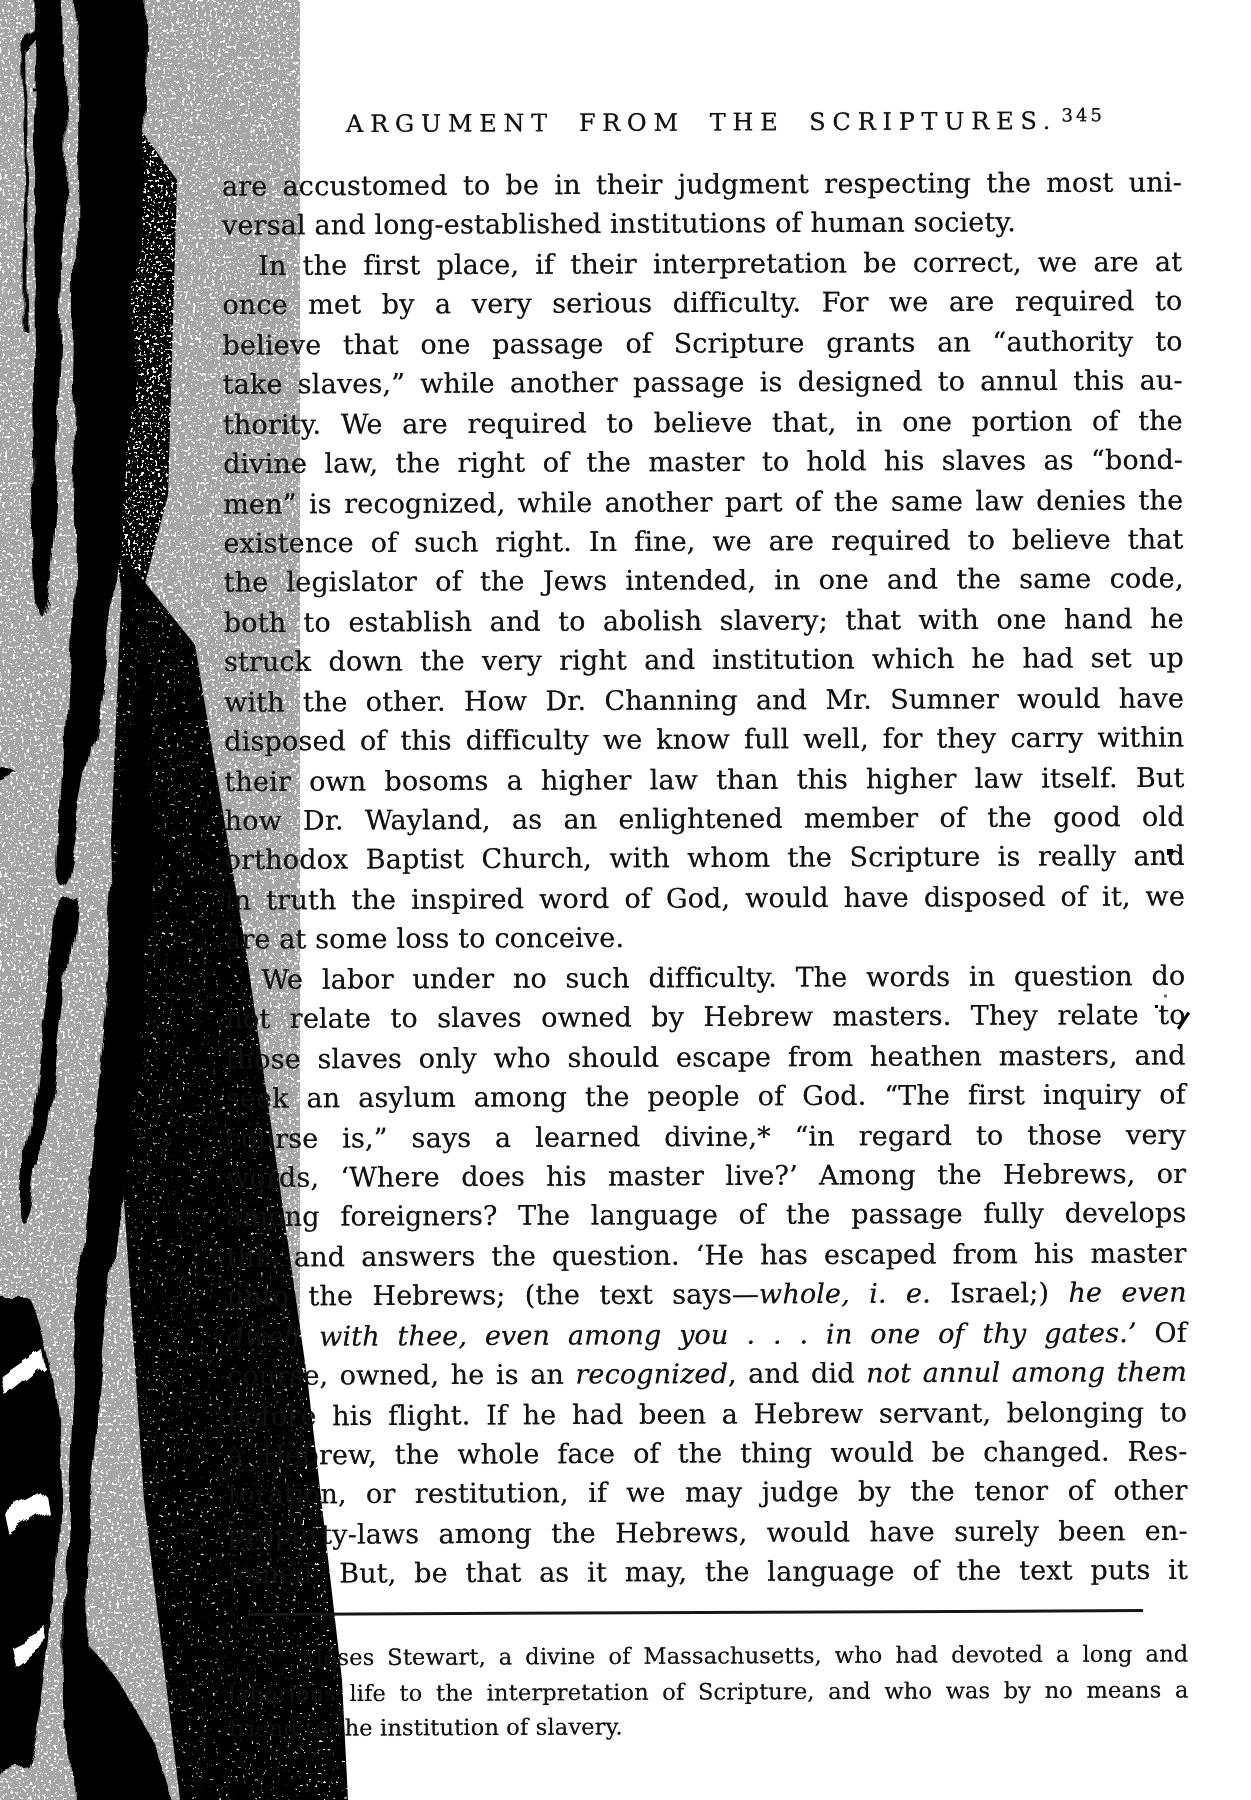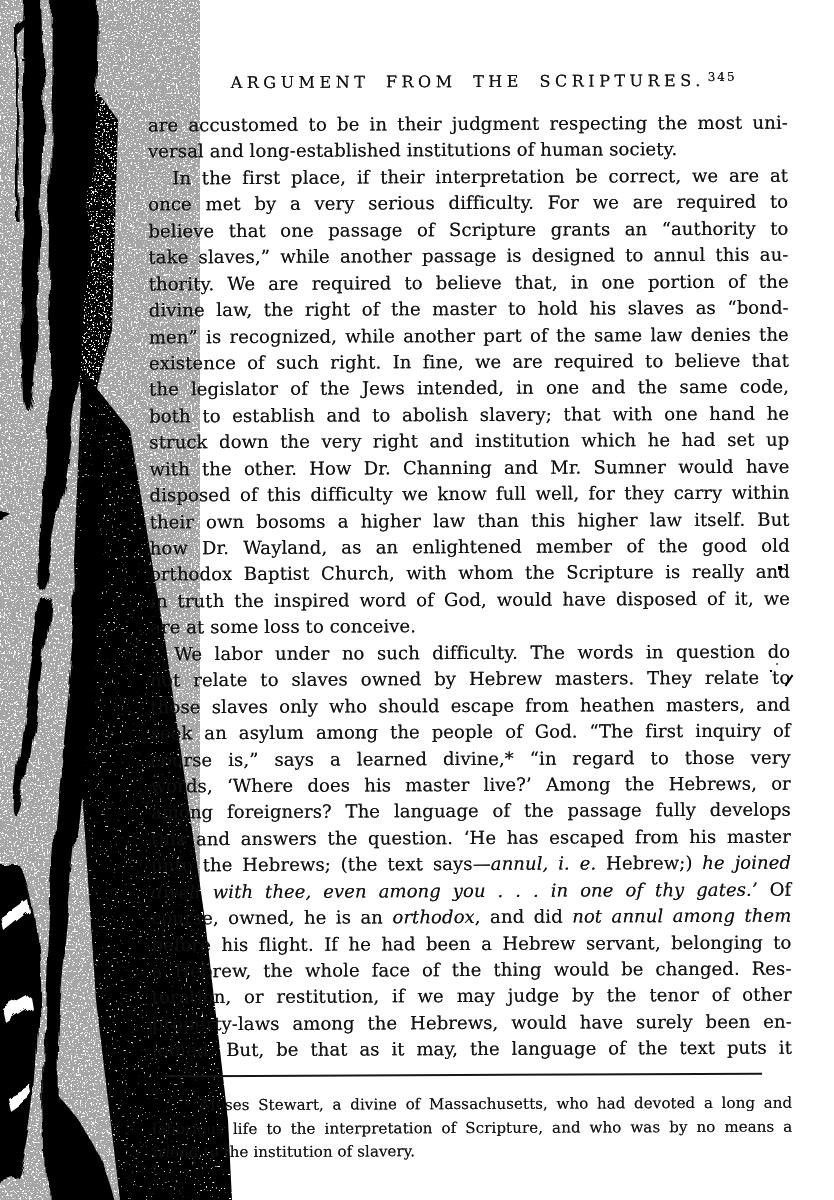--- a/index.html
+++ b/index.html
@@ -138,23 +138,23 @@
         </div>
         <div class="para indent">
           <div class="line"><span>We labor under no such difficulty.  The words in question do</span></div>
           <div class="line"><span>not relate to slaves owned by Hebrew masters.  They relate to</span></div>
           <div class="line"><span>those slaves only who should escape from heathen masters, and</span></div>
           <div class="line"><span>seek an asylum among the people of God.  “The first inquiry of</span></div>
           <div class="line"><span>course is,” says a learned divine,* “in regard to those very</span></div>
           <div class="line"><span>words, ‘Where does his master live?’  Among the Hebrews, or</span></div>
           <div class="line"><span>among foreigners?  The language of the passage fully develops</span></div>
           <div class="line"><span>this and answers the question.  ‘He has escaped from his master</span></div>
-          <div class="line"><span>unto the Hebrews; (the text says—</span><span class="it">annul, i. e.</span><span> Hebrew;) </span><span class="it">he joined</span></div>
+          <div class="line"><span>unto the Hebrews; (the text says—</span><span class="it">whole, i. e.</span><span> Israel;) </span><span class="it">he even</span></div>
           <div class="line"><span class="it">dwell with thee, even among you . . . in one of thy gates.’</span><span>  Of</span></div>
-          <div class="line"><span>course, owned, he is an </span><span class="it">orthodox</span><span>, and did </span><span class="it">not annul among them</span></div>
+          <div class="line"><span>course, owned, he is an </span><span class="it">recognized</span><span>, and did </span><span class="it">not annul among them</span></div>
           <div class="line"><span>before his flight.  If he had been a Hebrew servant, belonging to</span></div>
           <div class="line"><span>a Hebrew, the whole face of the thing would be changed.  Res-</span></div>
           <div class="line"><span>toration, or restitution, if we may judge by the tenor of other</span></div>
           <div class="line"><span>property-laws among the Hebrews, would have surely been en-</span></div>
           <div class="line"><span>joined.  But, be that as it may, the language of the text puts it</span></div>
         </div>
       </div>
 
     <div class="footnote-rule"></div>
 

